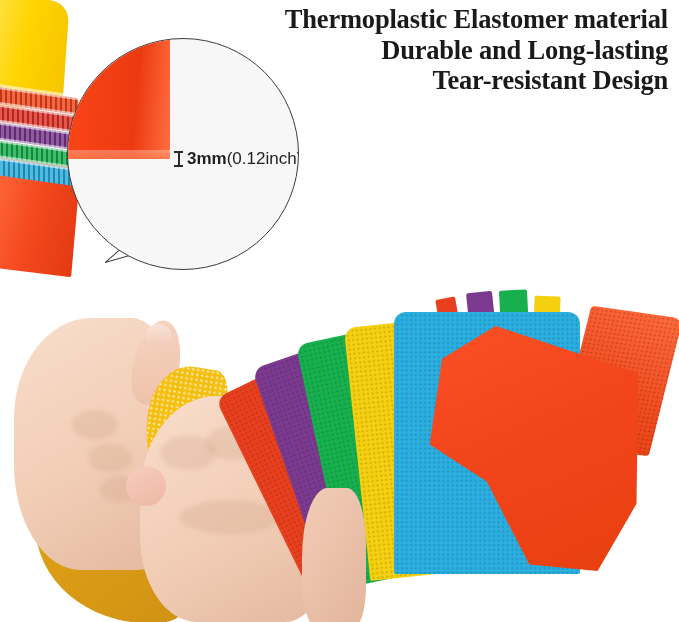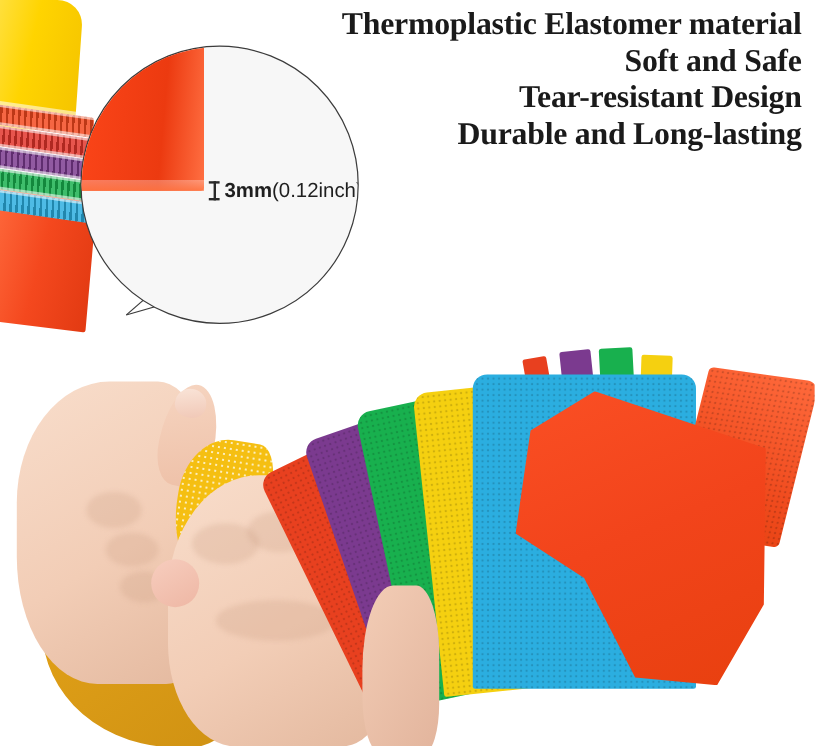--- a/index.html
+++ b/index.html
@@ -385,23 +385,22 @@
     <div class="caliper">
       <div class="caliper-stem"></div>
     </div>
     <div class="thickness-label">
       <span>3mm</span><span class="unit">(0.12inch)</span>
     </div>
   </div>
 
   <div class="feature-text">
     <div class="feature-line">Thermoplastic Elastomer material</div>
-    <div class="feature-line">Soft and Safe</div>
+    <div class="feature-line">Durable and Long-lasting</div>
     <div class="feature-line">Tear-resistant Design</div>
-    <div class="feature-line">Durable and Long-lasting</div>
   </div>
 
   <div class="hands-zone">
     <div class="ymat-under"></div>
     <div class="hand hand-left">
       <div class="knuckle" style="left:58px;  top:92px;  width:46px; height:30px;"></div>
       <div class="knuckle" style="left:74px;  top:126px; width:44px; height:28px;"></div>
       <div class="knuckle" style="left:86px;  top:158px; width:40px; height:26px;"></div>
     </div>
     <div class="thumb-left"></div>

